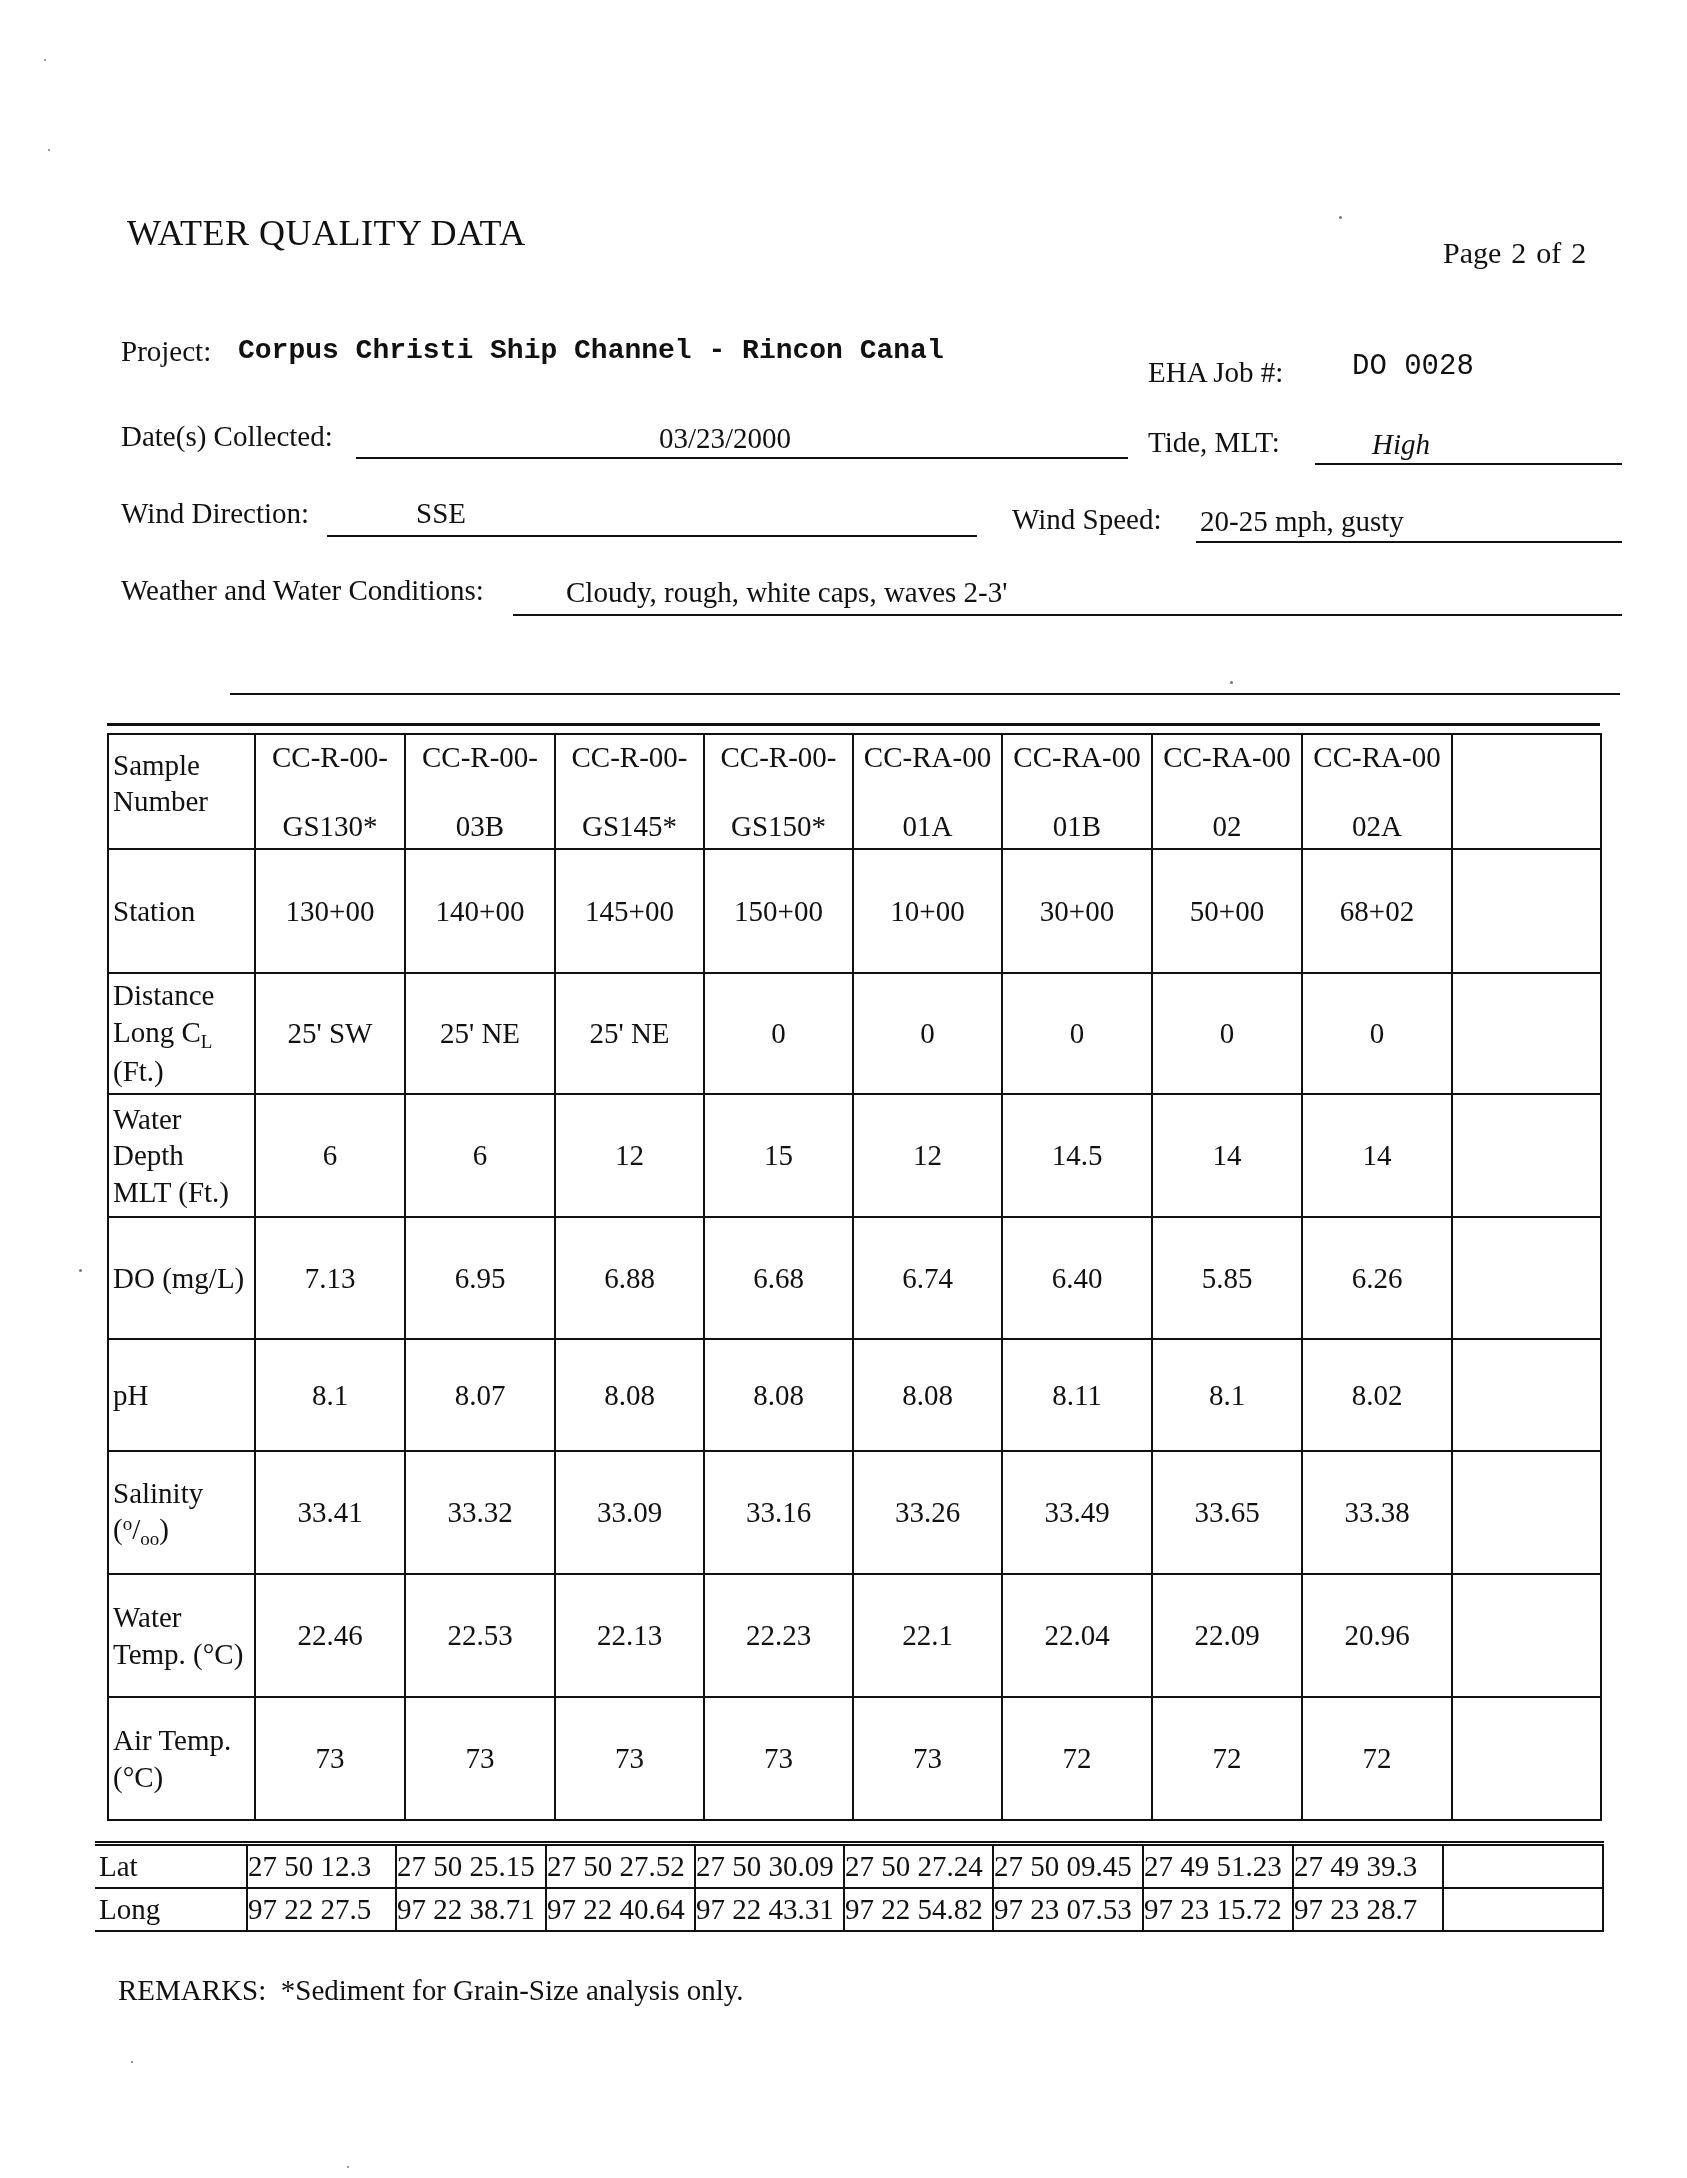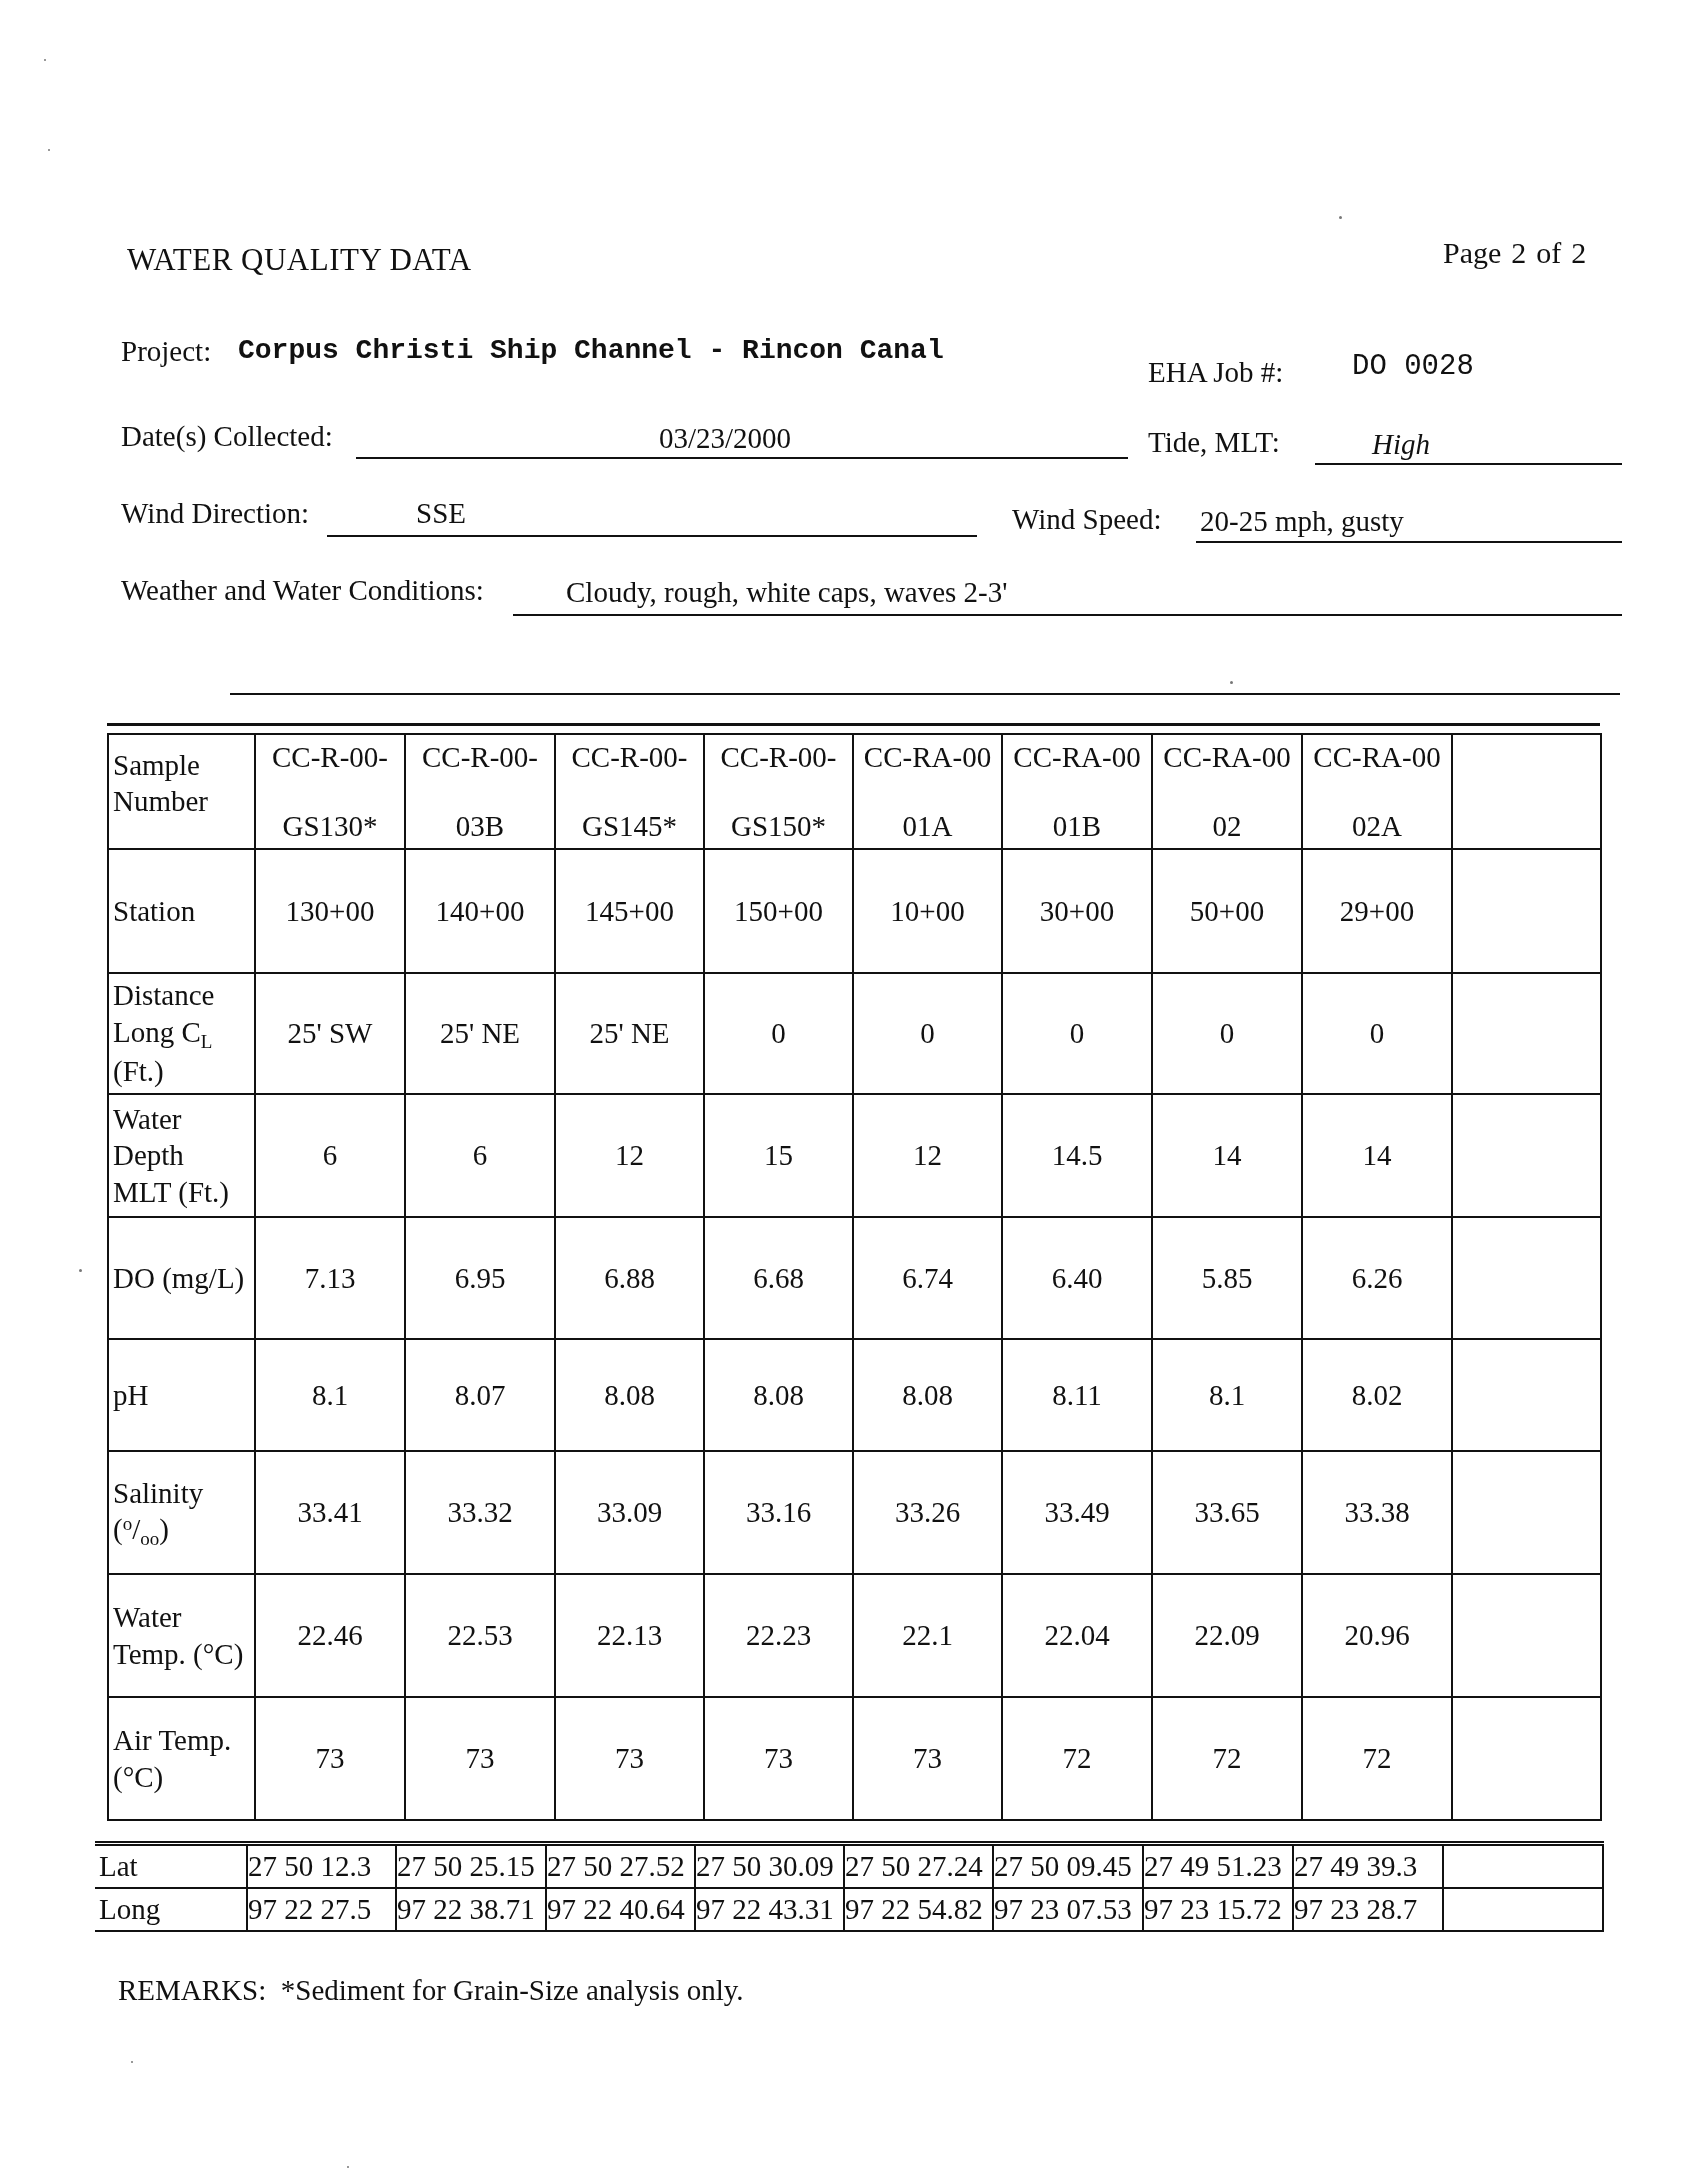--- a/index.html
+++ b/index.html
@@ -1,19 +1,19 @@
 <!DOCTYPE html>
 <html><head>
 <meta charset="utf-8">
 <style>
   html, body { margin:0; padding:0; background:#ffffff; }
   body { width:1687px; height:2178px; position:relative; overflow:hidden;
          font-family:"Liberation Serif", "DejaVu Serif", serif; color:#111; }
   .abs { position:absolute; white-space:nowrap; }
-  .hdr-title { left:127px; top:242px; font-size:31px; letter-spacing:0.5px; }
+  .hdr-title { left:127px; top:212px; font-size:36px; letter-spacing:0.5px; }
   .page-no { left:1443px; top:236px; font-size:30px; }
   .page-no span { margin-right:10px; }
   .lbl { font-size:29px; }
   .val { font-size:29px;font-family:Liberation Mono, monospace; }
   .bold { font-weight:bold; }
   .italic { font-style:italic; }
   .uline { position:absolute; border-bottom:2.5px solid #111; height:0; }
   .field-val { position:absolute; font-size:29px; white-space:nowrap; }
 
   table.grid { position:absolute; left:107px; top:733px; border-collapse:collapse;
@@ -128,21 +128,21 @@
   </tr>
   <tr style="height:124px">
     <td class="rowlabel">Station</td>
     <td>130+00</td>
     <td>140+00</td>
     <td>145+00</td>
     <td>150+00</td>
     <td>10+00</td>
     <td>30+00</td>
     <td>50+00</td>
-    <td>29+00</td>
+    <td>68+02</td>
     <td></td>
   </tr>
   <tr style="height:121px">
     <td class="rowlabel">
       <span style="display:block">Distance</span>
       <span style="display:block"><span>Long C</span><span class="sub">L</span></span>
       <span style="display:block">(Ft.)</span>
     </td>
     <td>25' SW</td>
     <td>25' NE</td>

